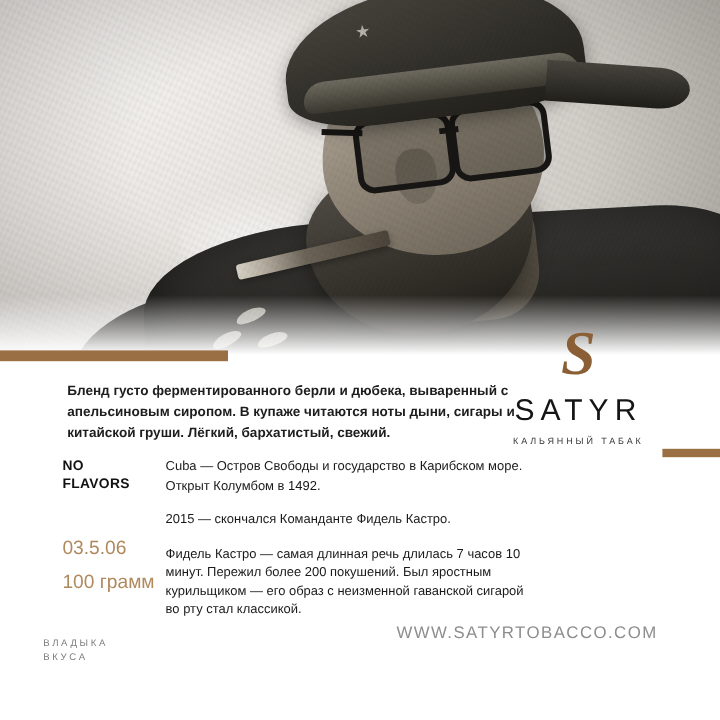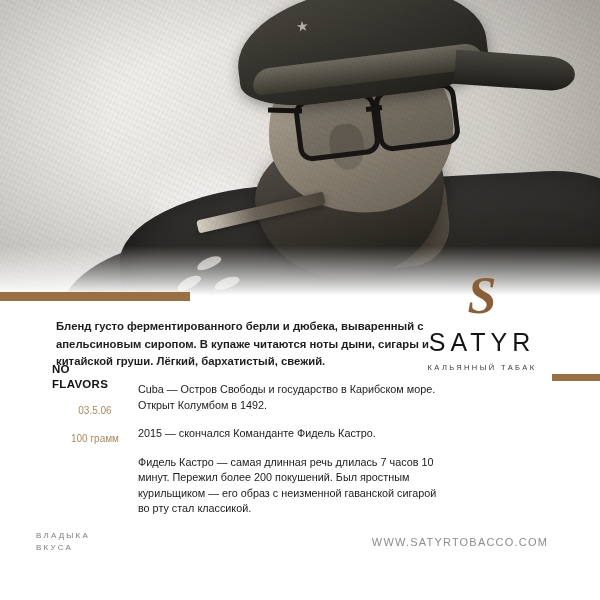--- a/index.html
+++ b/index.html
@@ -280,37 +280,36 @@
     line-height: 17.5px;
     color: #1d1d1d;
     font-weight: 700;
     z-index: 5;
   }
 
   
   .specs {
     position: absolute;
     left: 52px;
-    top: 362px;
+    top: 382px;
     width: 86px;
     z-index: 5;
   }
   .specs .flavors {
     font-size: 11.5px;
     font-weight: 700;
     color: #111111;
     line-height: 15px;
     letter-spacing: .3px;
   }
   .specs .meta {
-    margin-top: 5px;
-    font-size: 10px;
+    margin-top: 32px;
+    font-size: 16px;
     color: #b08a5f;
     line-height: 28px;
-    text-align: center;
   }
 
   .facts {
     position: absolute;
     left: 138px;
     top: 382px;
     width: 300px;
     z-index: 5;
   }
   .facts .fact {
@@ -328,22 +327,22 @@
     font-size: 8px;
     letter-spacing: 2.2px;
     line-height: 12px;
     color: #7d7d7d;
     text-transform: uppercase;
     z-index: 5;
   }
   .footer-right {
     position: absolute;
     right: 52px;
-    bottom: 52px;
-    font-size: 11px;
+    bottom: 65px;
+    font-size: 14px;
     letter-spacing: 1.2px;
     color: #8d8d8d;
     z-index: 5;
   }
 </style>
 </head>
 <body>
 
 <div id="poster">
 

